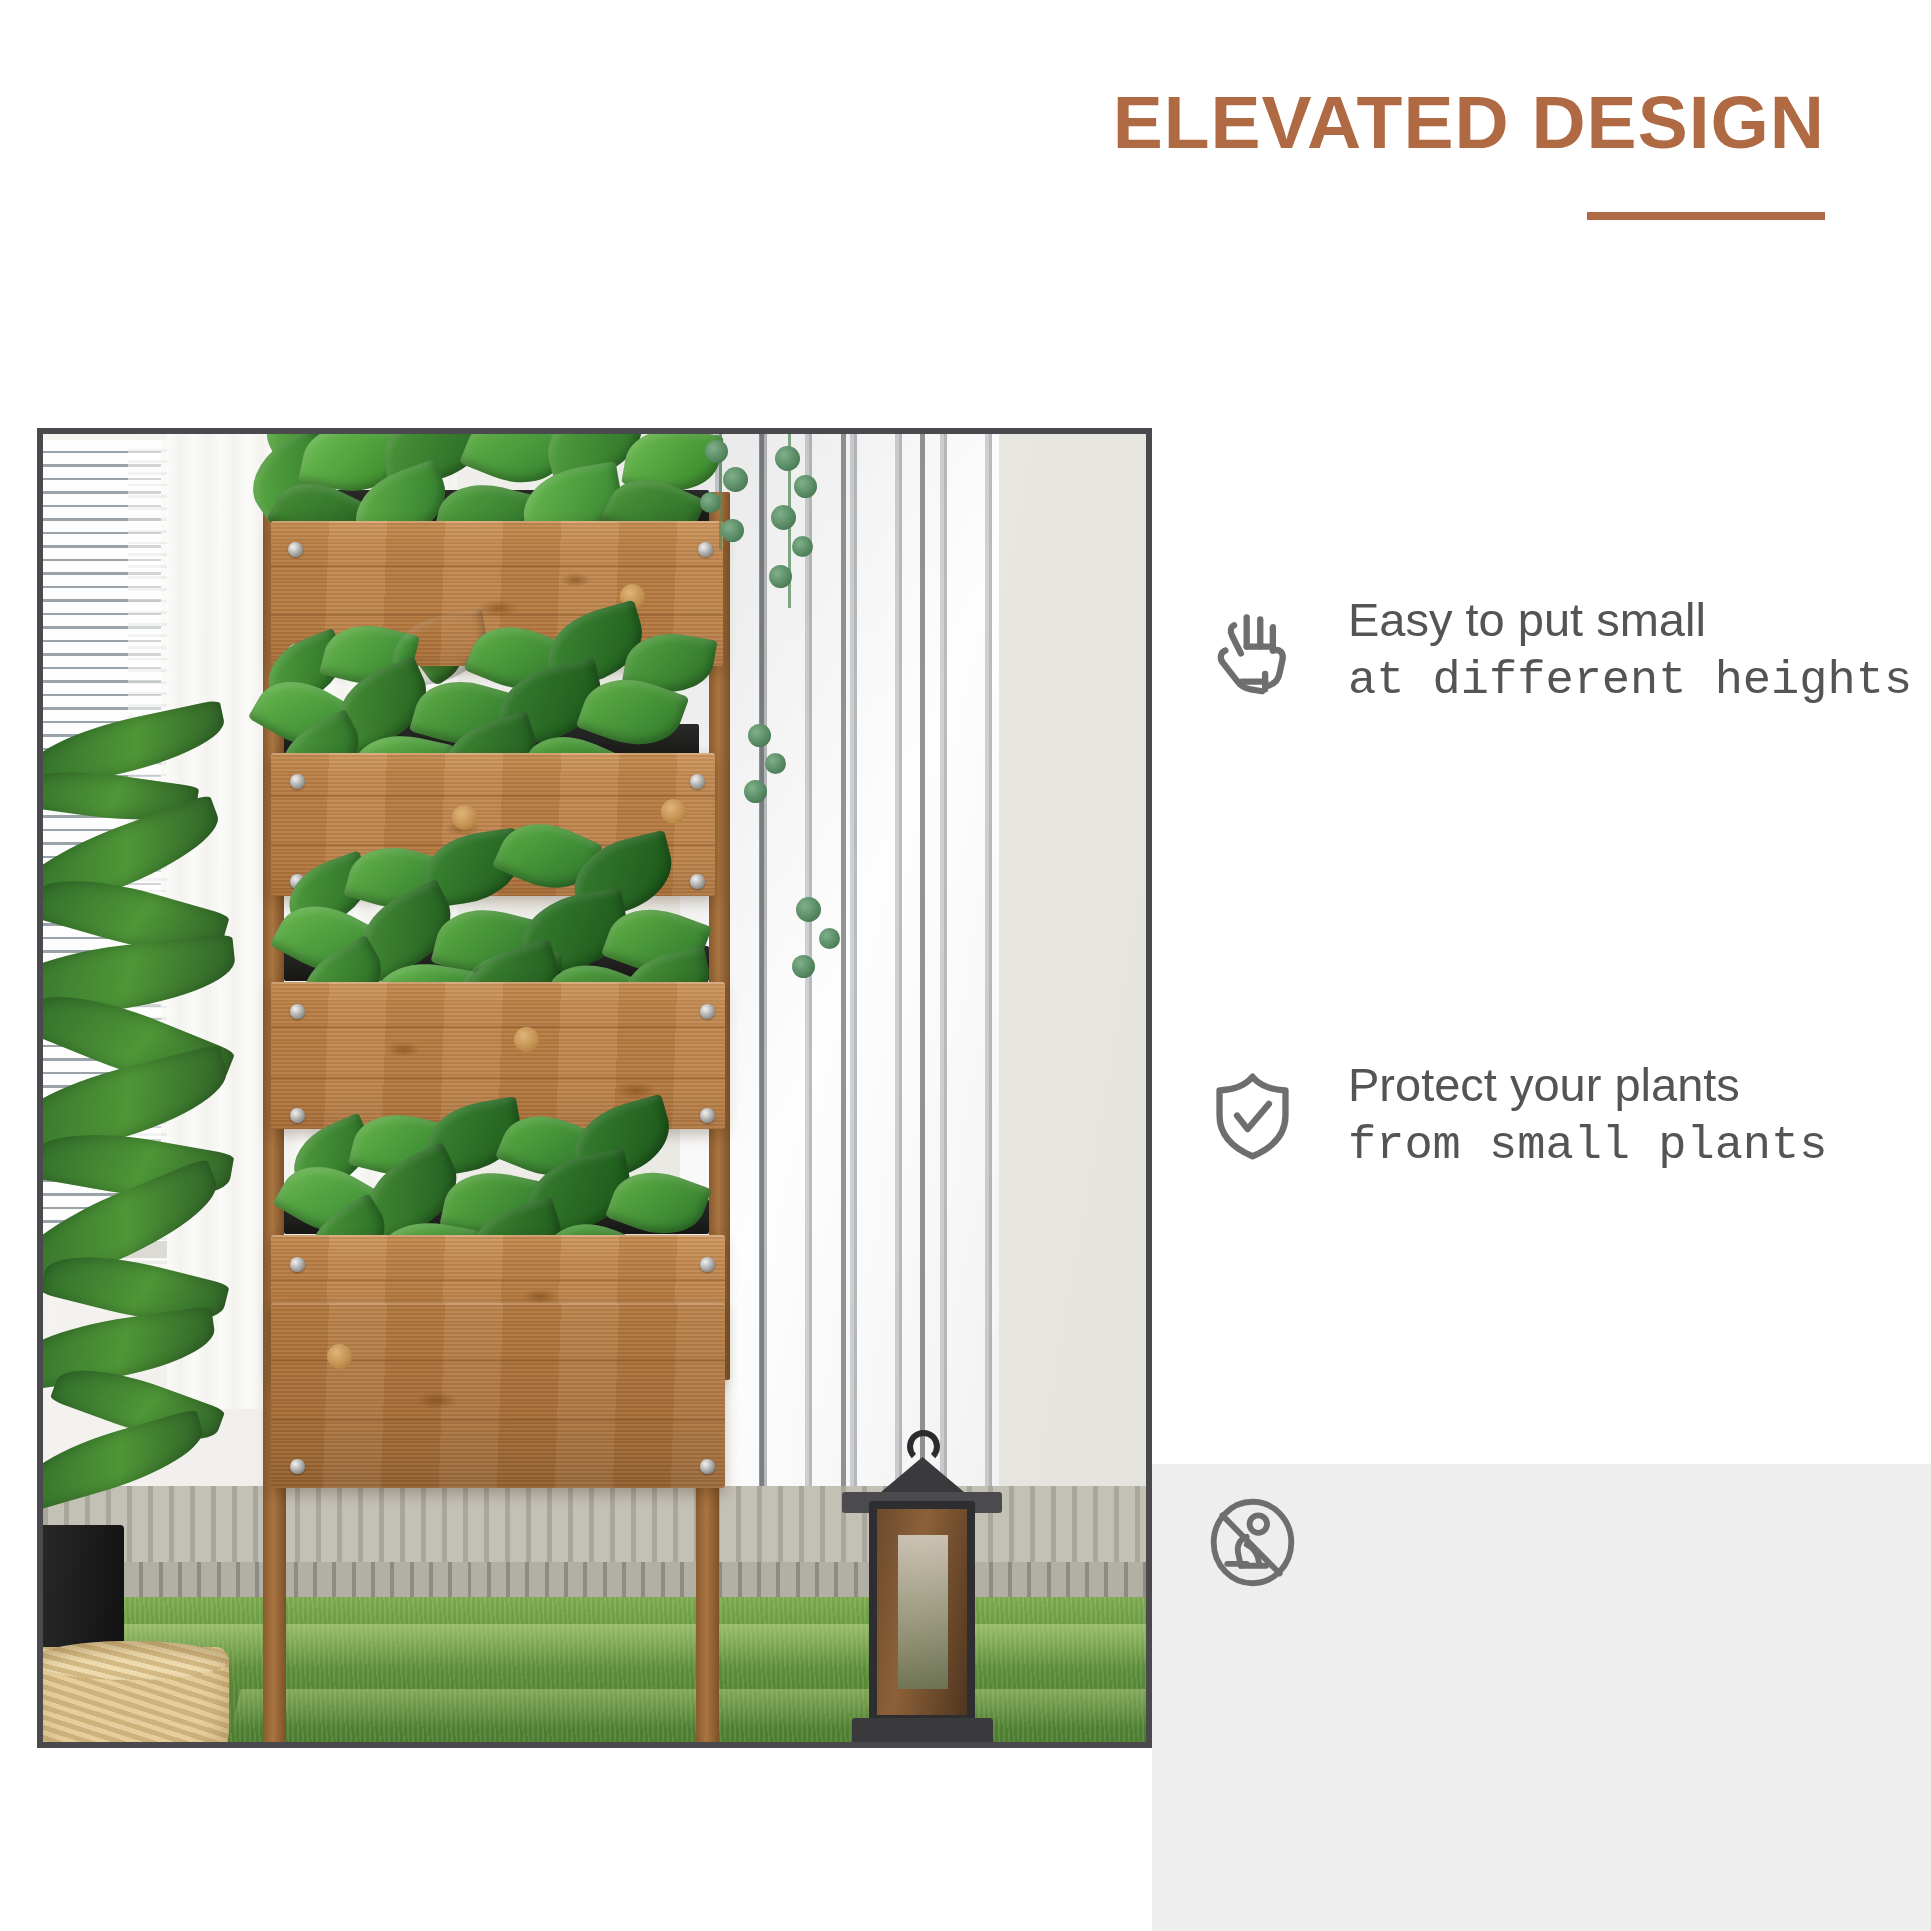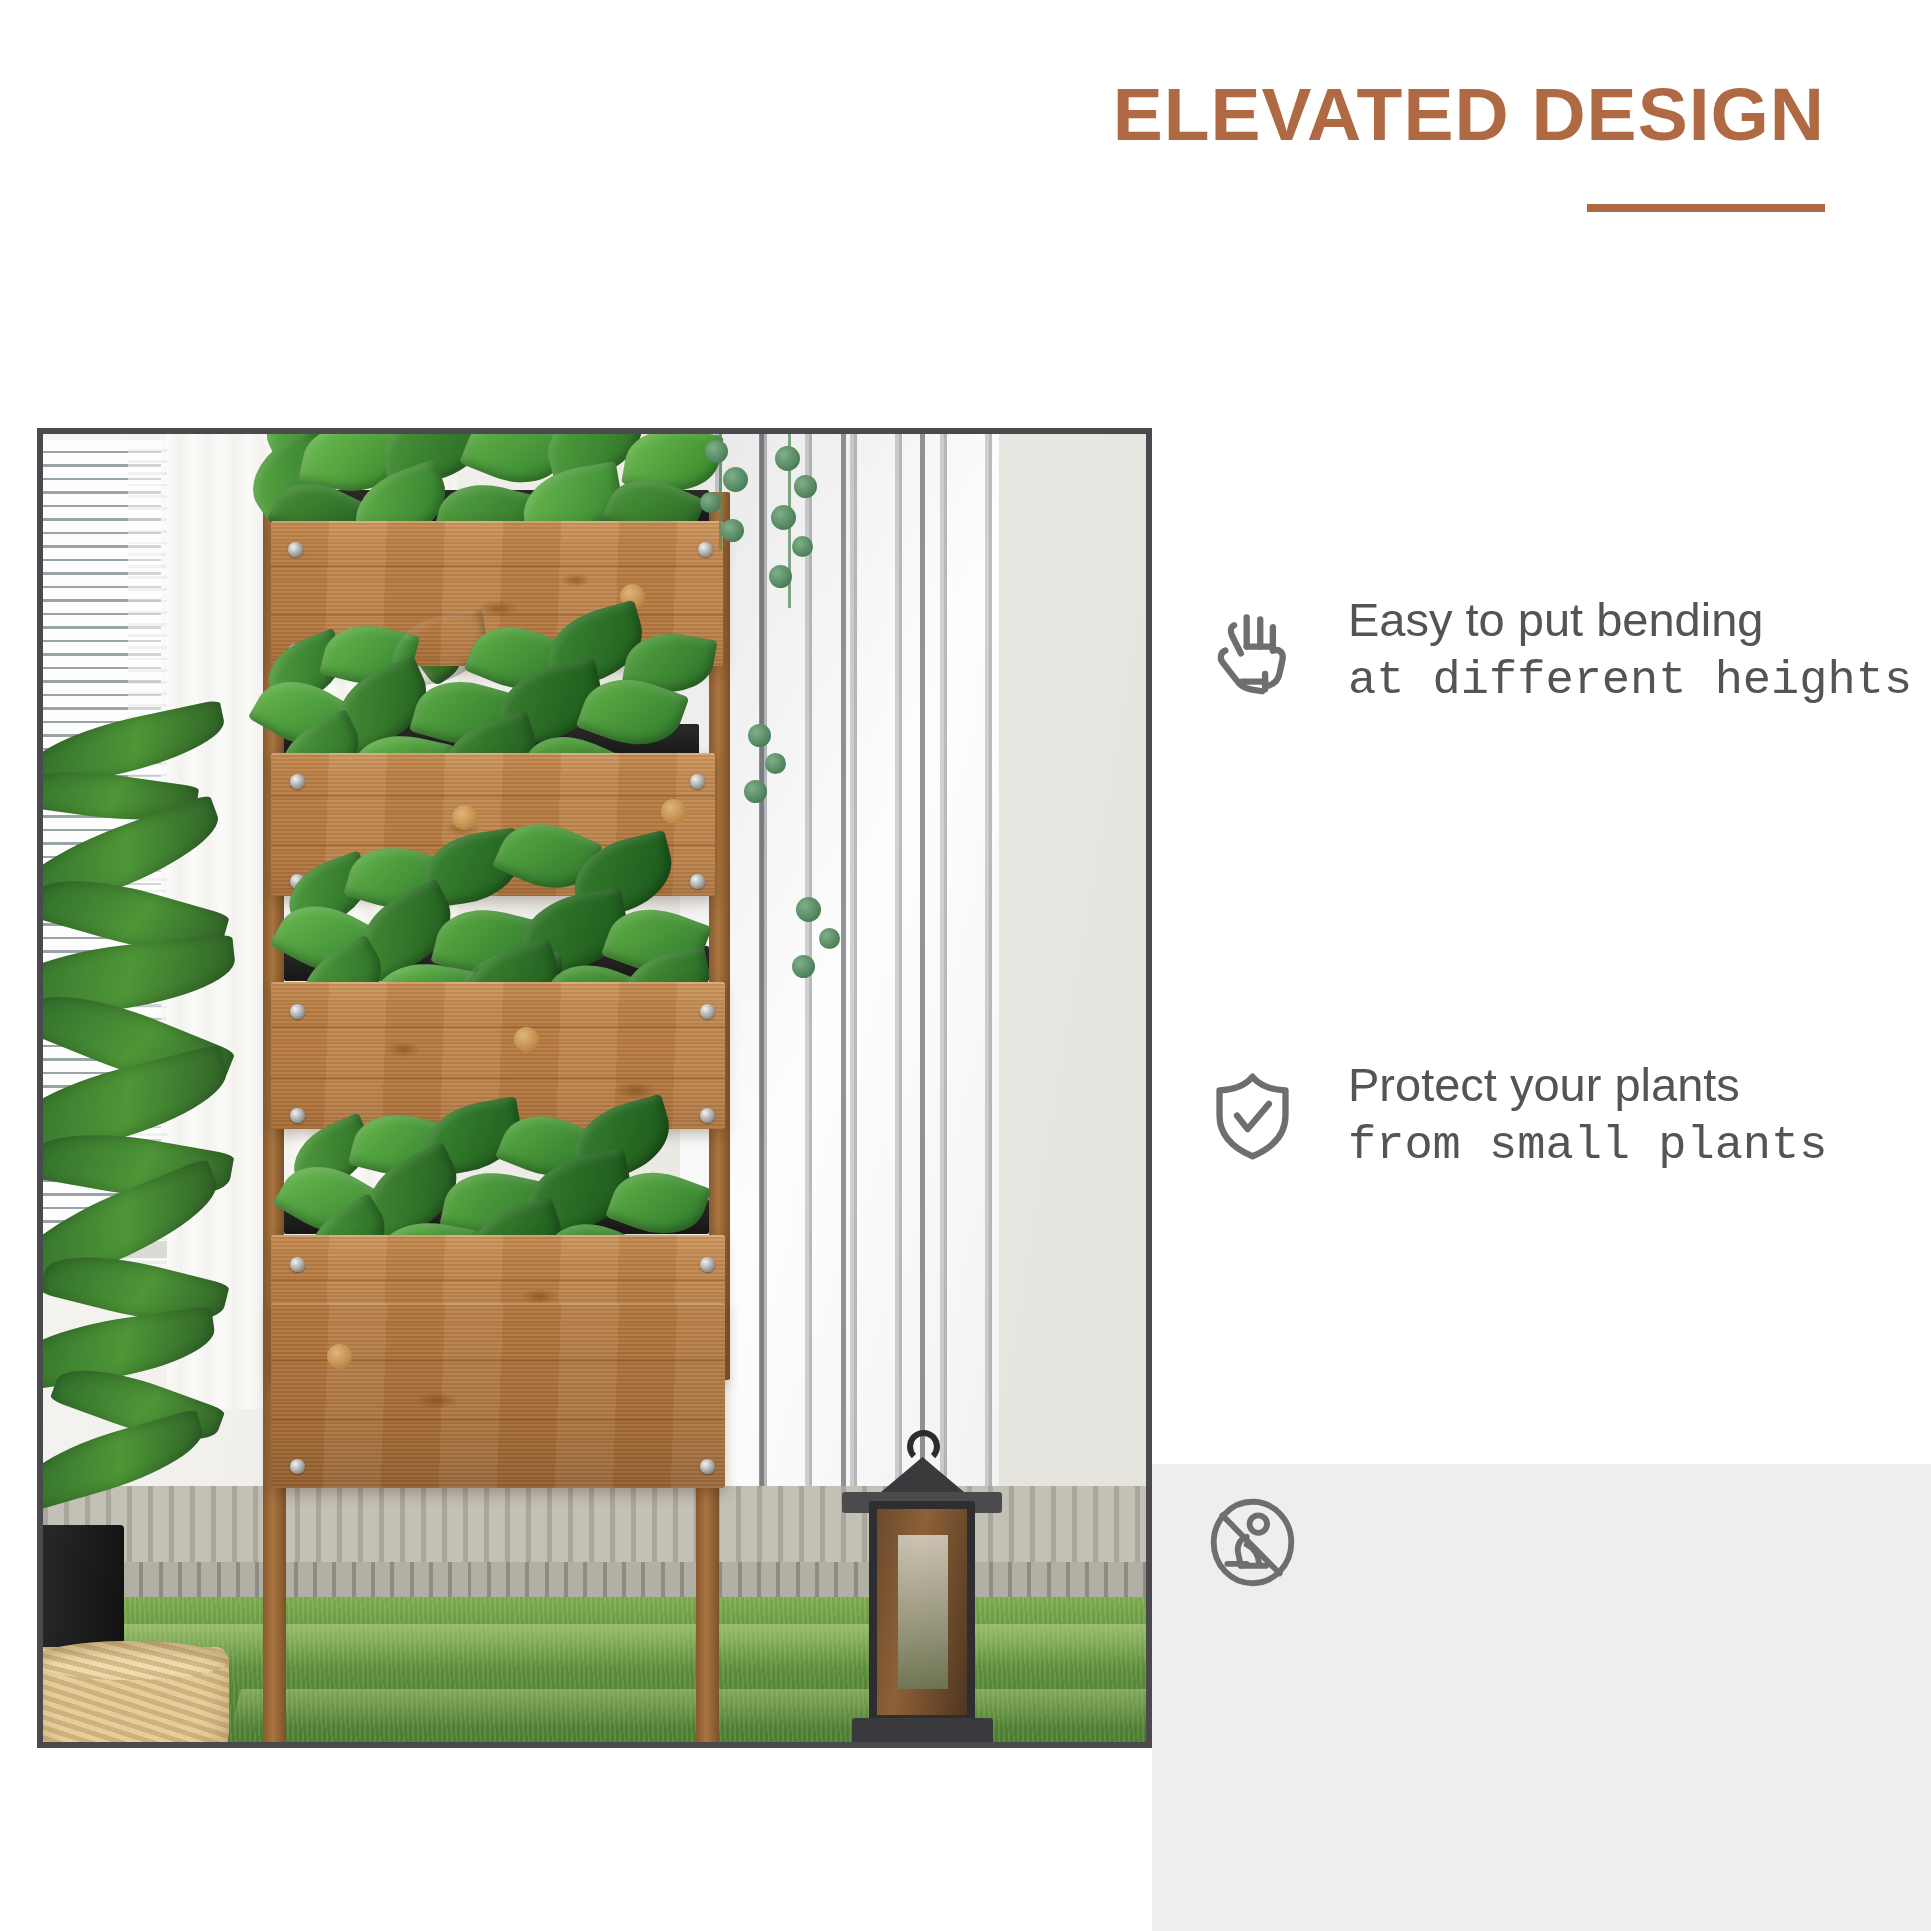--- a/index.html
+++ b/index.html
@@ -26,20 +26,21 @@
     width:975px;
     text-align:right;
   }
   #headline{
     font-size:75px;
     font-weight:bold;
     letter-spacing:1px;
     color:#b06a43;
     line-height:1.05;
     white-space:nowrap;
+    margin-top:8px;
   }
   #headline-rule{
     margin-left:auto;
     margin-top:50px;
     width:238px; height:8.7px;
     background:#b06a43;
   }
 
   
   .feature{
@@ -296,21 +297,21 @@
       <path d="M71 26 v24"></path>
       <path d="M31 24 c-4 2 -4 7 -2 11 l9 18"></path>
       <path d="M22 50 c-5 2 -6 8 -3 12 l14 18 c4 6 8 9 15 10 l12 2"></path>
       <path d="M71 50 c7 -2 11 2 10 9 l-3 14 c-1 7 -5 11 -11 13"></path>
       <path d="M44 46 h27"></path>
       <path d="M39 82 h24"></path>
       <path d="M63 74 v16"></path>
     </svg>
   </span>
   <span class="feature-text">
-    <span>Easy to put bending</span>
+    <span>Easy to put small</span>
     <span class="l2">at different heights</span>
   </span>
 </div>
 
 <div class="feature" id="feature-1">
   <span class="feature-icon">
     <svg width="97" height="97" viewBox="0 0 100 100" fill="none" stroke="#6e6e6e" stroke-width="6.5" stroke-linecap="round" stroke-linejoin="round">
       <path d="M50 10 C42 20 28 24 16 24 v26 c0 22 15 34 34 42 19 -8 34 -20 34 -42 V24 C72 24 58 20 50 10 Z"></path>
       <path d="M34 50 l11 14 l22 -26"></path>
     </svg>

